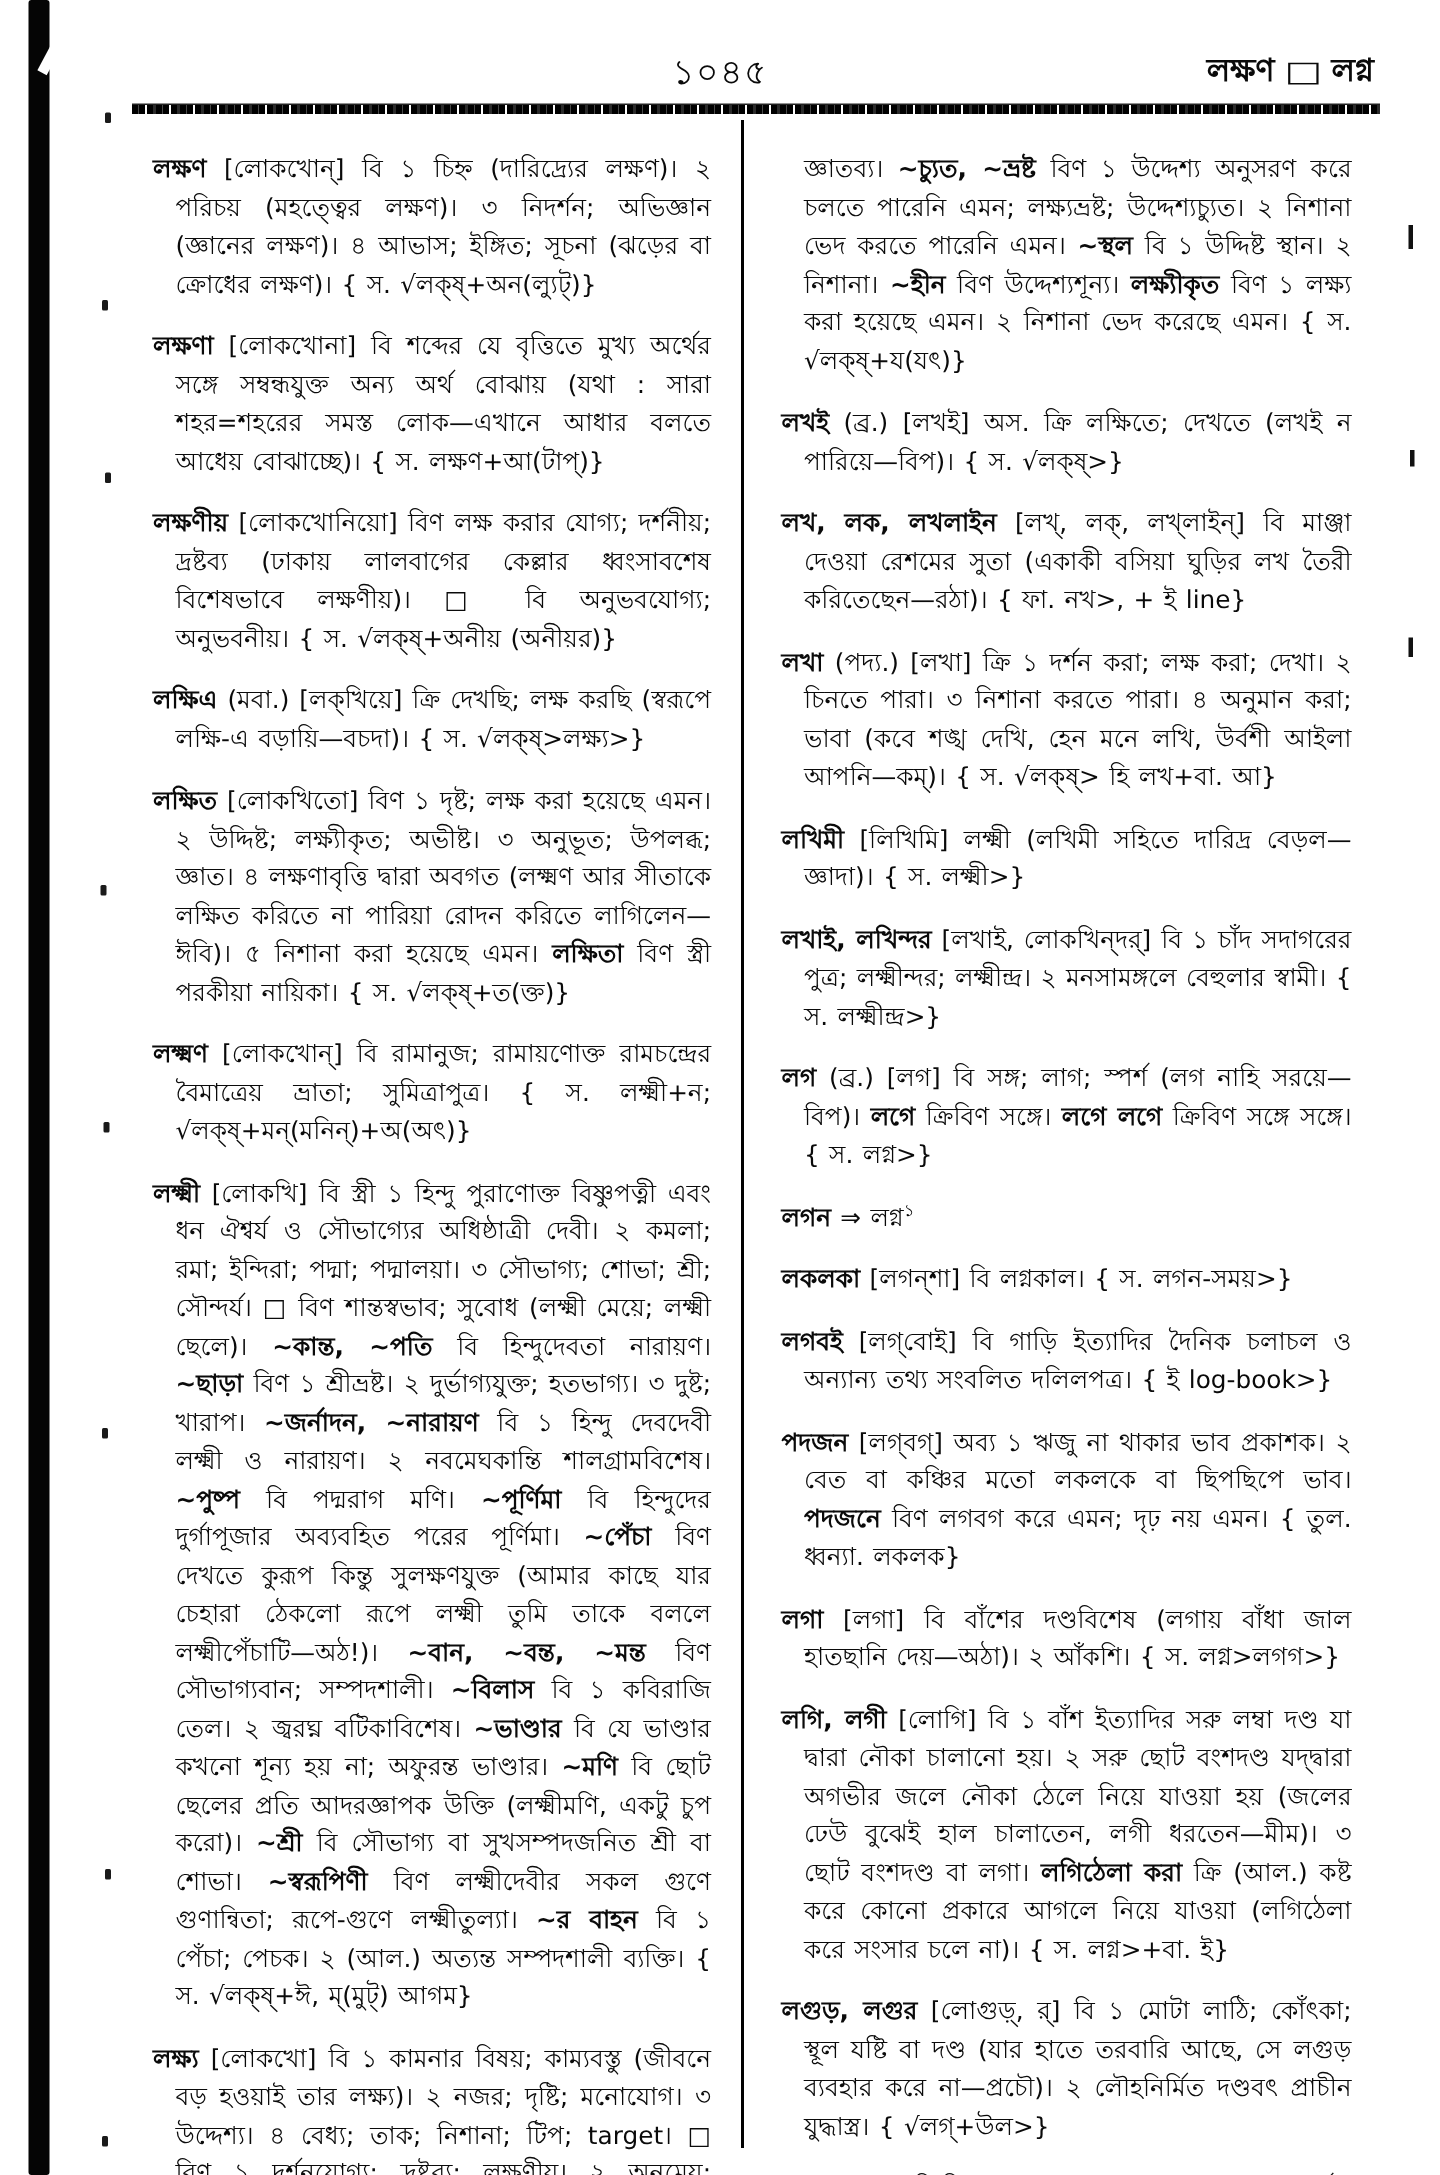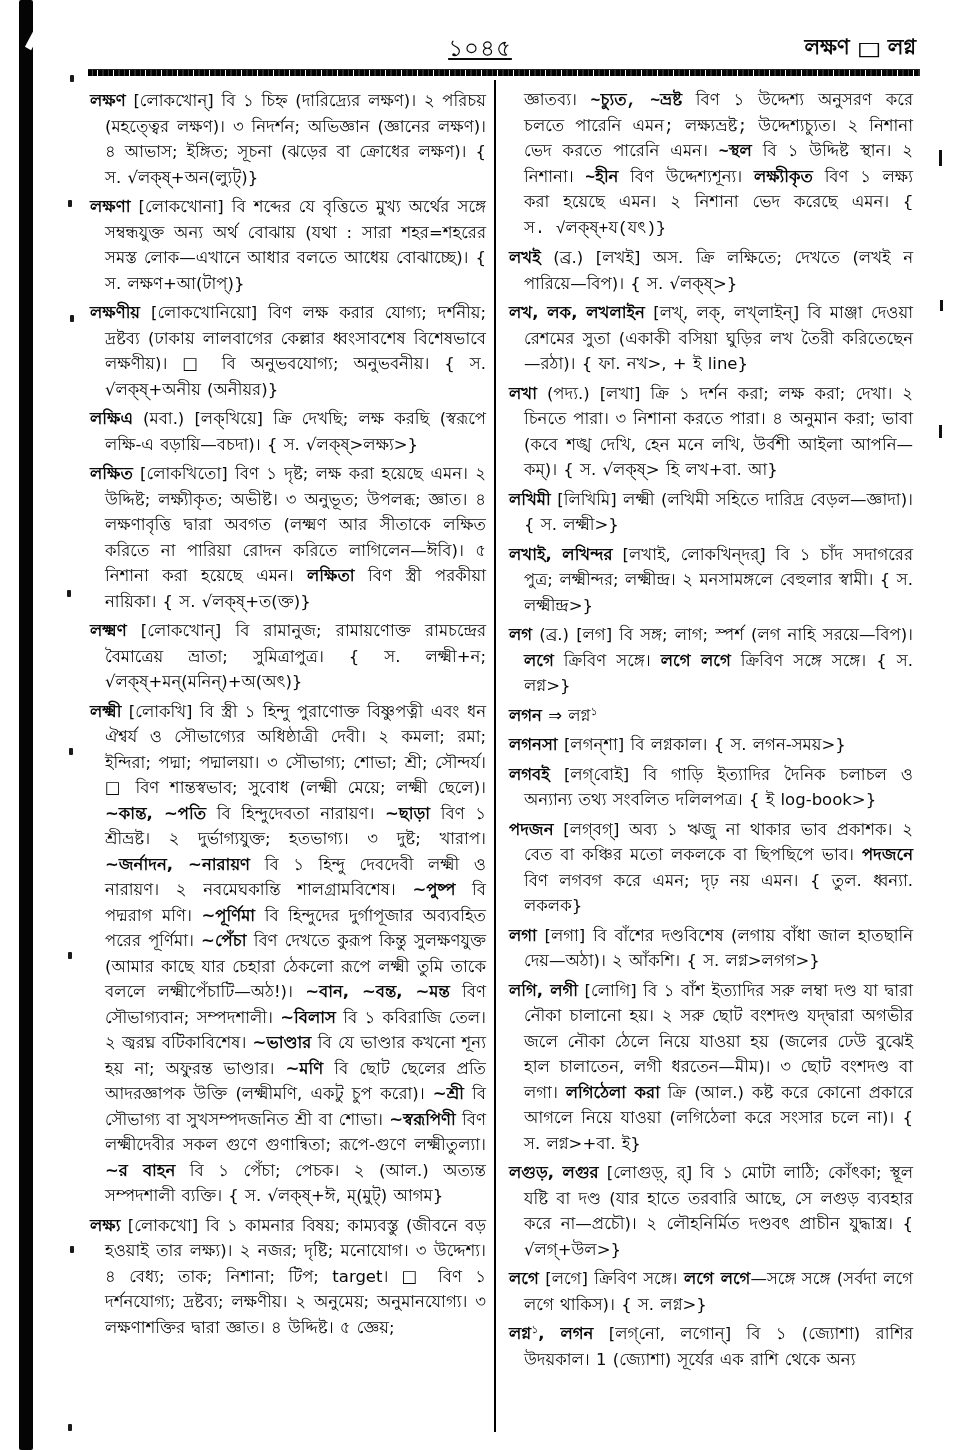--- a/index.html
+++ b/index.html
@@ -7,36 +7,36 @@
     position:relative;width:960px;height:1450px;margin:0 auto;
     background:#ffffff;color:#0a0a0a;overflow:hidden;
     font-family:"DejaVu Sans",sans-serif;
   }
   
   .binding-bar{position:absolute;left:19px;top:0;width:14px;height:1450px;background:#050505;border-radius:2px;}
   .binding-slash{position:absolute;left:0px;top:30px;width:34px;height:7px;background:#ffffff;transform:rotate(-62deg);transform-origin:center;}
   .margin-speck{position:absolute;width:4px;height:7px;background:#1a1a1a;border-radius:1px;}
   .edge-tick{position:absolute;width:3px;background:#111;}
   
-  .page-number{position:absolute;left:0;right:0;top:30px;text-align:center;font-size:23px;letter-spacing:1px;text-decoration:underline;}
+  .page-number{position:absolute;left:0;right:0;top:30px;text-align:center;font-size:23px;letter-spacing:1px;}
   .guide-words{position:absolute;right:44px;top:31px;font-weight:bold;font-size:21px;display:flex;align-items:center;gap:10px;}
   .guide-box{font-size:19px;font-weight:normal;line-height:1;transform:scaleX(1.4);display:inline-block;}
   
   .top-rule{
     position:absolute;left:88px;right:40px;top:69px;height:6px;
     background:
       repeating-linear-gradient(90deg,#000 0 4px,#494949 4px 5px,#000 5px 9px,#fff 9px 10px,#000 10px 14px,#2b2b2b 14px 16px);
     border-top:1px solid #222;
   }
   
   .col{position:absolute;top:84px;font-size:16.5px;line-height:25.5px;text-align:justify;}
   .col-left{left:86px;width:404px;}
   .col-right{left:505px;width:412px;}
-  .col p.entry{margin:4px;padding-left:15px;text-indent:-15px;word-spacing:1px;}
-  .col p.entry.continued{text-indent:0;font-family:Liberation Mono, monospace;}
+  .col p.entry{margin:16px;padding-left:15px;text-indent:-15px;word-spacing:1px;}
+  .col p.entry.continued{text-indent:0;}
   .seg-hw{font-weight:bold;}
   .seg-b{font-weight:bold;}
   .seg-sup{font-size:11px;vertical-align:super;line-height:0;}
   .divider{position:absolute;left:494px;top:80px;width:2px;height:1352px;background:#000;}
 </style>
 </head>
 <body>
 
 <div class="page">
 
@@ -76,21 +76,21 @@
   <div class="divider"></div>
   <div class="col col-right">
       <p class="entry continued"><span class="seg-n">জ্ঞাতব্য। </span><span class="seg-b">~চ্যুত, ~ভ্রষ্ট</span><span class="seg-n"> বিণ ১ উদ্দেশ্য অনুসরণ করে চলতে পারেনি এমন; লক্ষ্যভ্রষ্ট; উদ্দেশ্যচ্যুত। ২ নিশানা ভেদ করতে পারেনি এমন। </span><span class="seg-b">~স্থল</span><span class="seg-n"> বি ১ উদ্দিষ্ট স্থান। ২ নিশানা। </span><span class="seg-b">~হীন</span><span class="seg-n"> বিণ উদ্দেশ্যশূন্য। </span><span class="seg-b">লক্ষ্যীকৃত</span><span class="seg-n"> বিণ ১ লক্ষ্য করা হয়েছে এমন। ২ নিশানা ভেদ করেছে এমন। { স. √লক্ষ্+য(যৎ)}</span></p>
       <p class="entry"><span class="seg-hw">লখই</span><span class="seg-n"> (ব্র.) [লখই] অস. ক্রি লক্ষিতে; দেখতে (লখই ন পারিয়ে—বিপ)। { স. √লক্ষ্&gt;}</span></p>
       <p class="entry"><span class="seg-hw">লখ, লক, লখলাইন</span><span class="seg-n"> [লখ্, লক্, লখ্‌লাইন্] বি মাঞ্জা দেওয়া রেশমের সুতা (একাকী বসিয়া ঘুড়ির লখ তৈরী করিতেছেন—রঠা)। { ফা. নখ&gt;, + ই line}</span></p>
       <p class="entry"><span class="seg-hw">লখা</span><span class="seg-n"> (পদ্য.) [লখা] ক্রি ১ দর্শন করা; লক্ষ করা; দেখা। ২ চিনতে পারা। ৩ নিশানা করতে পারা। ৪ অনুমান করা; ভাবা (কবে শঙ্খ দেখি, হেন মনে লখি, উর্বশী আইলা আপনি—কম্)। { স. √লক্ষ্&gt; হি লখ+বা. আ}</span></p>
       <p class="entry"><span class="seg-hw">লখিমী</span><span class="seg-n"> [লিখিমি] লক্ষ্মী (লখিমী সহিতে দারিদ্র বেড়ল—জ্ঞাদা)। { স. লক্ষ্মী&gt;}</span></p>
       <p class="entry"><span class="seg-hw">লখাই, লখিন্দর</span><span class="seg-n"> [লখাই, লোকখিন্‌দর্] বি ১ চাঁদ সদাগরের পুত্র; লক্ষ্মীন্দর; লক্ষ্মীন্দ্র। ২ মনসামঙ্গলে বেহুলার স্বামী। { স. লক্ষ্মীন্দ্র&gt;}</span></p>
       <p class="entry"><span class="seg-hw">লগ</span><span class="seg-n"> (ব্র.) [লগ] বি সঙ্গ; লাগ; স্পর্শ (লগ নাহি সরয়ে—বিপ)। </span><span class="seg-b">লগে</span><span class="seg-n"> ক্রিবিণ সঙ্গে। </span><span class="seg-b">লগে লগে</span><span class="seg-n"> ক্রিবিণ সঙ্গে সঙ্গে। { স. লগ্ন&gt;}</span></p>
       <p class="entry"><span class="seg-hw">লগন</span><span class="seg-n"> ⇒ লগ্ন</span><span class="seg-sup">১</span></p>
-      <p class="entry"><span class="seg-hw">লগনসা</span><span class="seg-n"> [লগন্‌শা] বি লগ্নকাল। { স. লগন-সময়&gt;}</span></p>
+      <p class="entry"><span class="seg-hw">লকলকা</span><span class="seg-n"> [লগন্‌শা] বি লগ্নকাল। { স. লগন-সময়&gt;}</span></p>
       <p class="entry"><span class="seg-hw">লগবই</span><span class="seg-n"> [লগ্‌বোই] বি গাড়ি ইত্যাদির দৈনিক চলাচল ও অন্যান্য তথ্য সংবলিত দলিলপত্র। { ই log-book&gt;}</span></p>
       <p class="entry"><span class="seg-hw">পদজন</span><span class="seg-n"> [লগ্‌বগ্] অব্য ১ ঋজু না থাকার ভাব প্রকাশক। ২ বেত বা কঞ্চির মতো লকলকে বা ছিপছিপে ভাব। </span><span class="seg-b">পদজনে</span><span class="seg-n"> বিণ লগবগ করে এমন; দৃঢ় নয় এমন। { তুল. ধ্বন্যা. লকলক}</span></p>
       <p class="entry"><span class="seg-hw">লগা</span><span class="seg-n"> [লগা] বি বাঁশের দণ্ডবিশেষ (লগায় বাঁধা জাল হাতছানি দেয়—অঠা)। ২ আঁকশি। { স. লগ্ন&gt;লগগ&gt;}</span></p>
       <p class="entry"><span class="seg-hw">লগি, লগী</span><span class="seg-n"> [লোগি] বি ১ বাঁশ ইত্যাদির সরু লম্বা দণ্ড যা দ্বারা নৌকা চালানো হয়। ২ সরু ছোট বংশদণ্ড যদ্দ্বারা অগভীর জলে নৌকা ঠেলে নিয়ে যাওয়া হয় (জলের ঢেউ বুঝেই হাল চালাতেন, লগী ধরতেন—মীম)। ৩ ছোট বংশদণ্ড বা লগা। </span><span class="seg-b">লগিঠেলা করা</span><span class="seg-n"> ক্রি (আল.) কষ্ট করে কোনো প্রকারে আগলে নিয়ে যাওয়া (লগিঠেলা করে সংসার চলে না)। { স. লগ্ন&gt;+বা. ই}</span></p>
       <p class="entry"><span class="seg-hw">লগুড়, লগুর</span><span class="seg-n"> [লোগুড়্, র্] বি ১ মোটা লাঠি; কোঁৎকা; স্থূল যষ্টি বা দণ্ড (যার হাতে তরবারি আছে, সে লগুড় ব্যবহার করে না—প্রচৌ)। ২ লৌহনির্মিত দণ্ডবৎ প্রাচীন যুদ্ধাস্ত্র। { √লগ্+উল&gt;}</span></p>
       <p class="entry"><span class="seg-hw">লগে</span><span class="seg-n"> [লগে] ক্রিবিণ সঙ্গে। </span><span class="seg-b">লগে লগে</span><span class="seg-n">—সঙ্গে সঙ্গে (সর্বদা লগে লগে থাকিস)। { স. লগ্ন&gt;}</span></p>
       <p class="entry"><span class="seg-hw">লগ্ন</span><span class="seg-sup">১</span><span class="seg-hw">, লগন</span><span class="seg-n"> [লগ্‌নো, লগোন্] বি ১ (জ্যোশা) রাশির উদয়কাল। 1 (জ্যোশা) সূর্যের এক রাশি থেকে অন্য</span></p>
     </div>
 
 </div>

